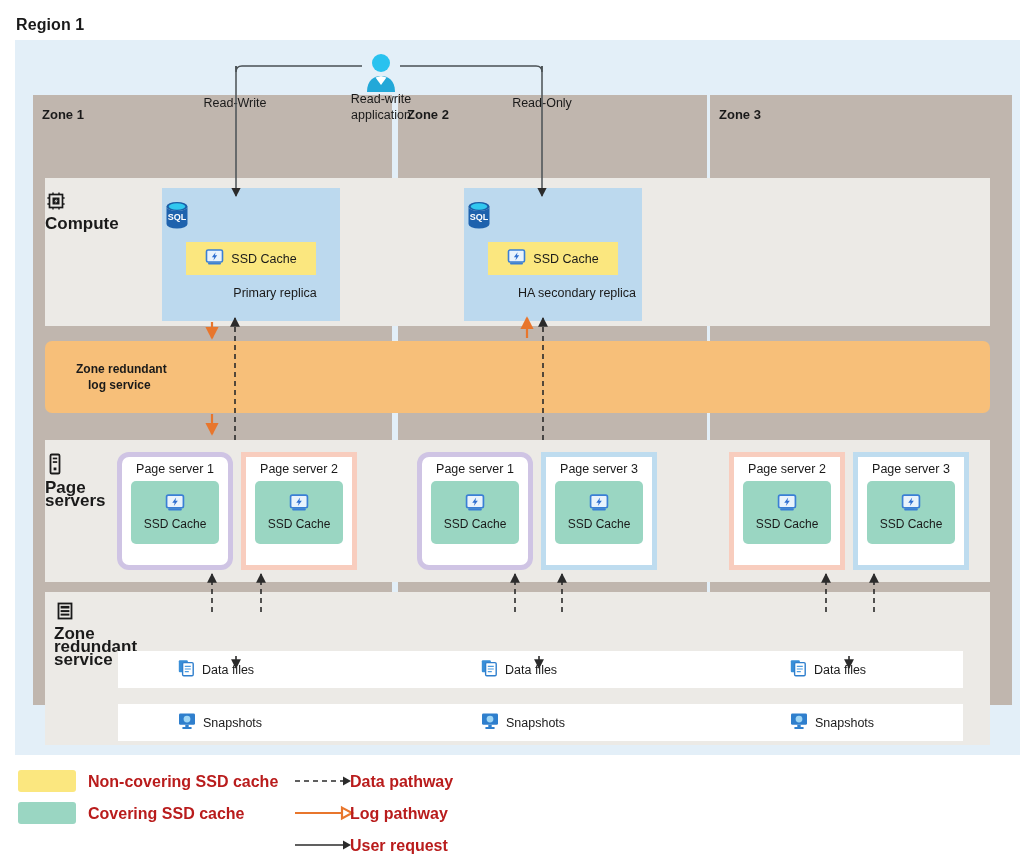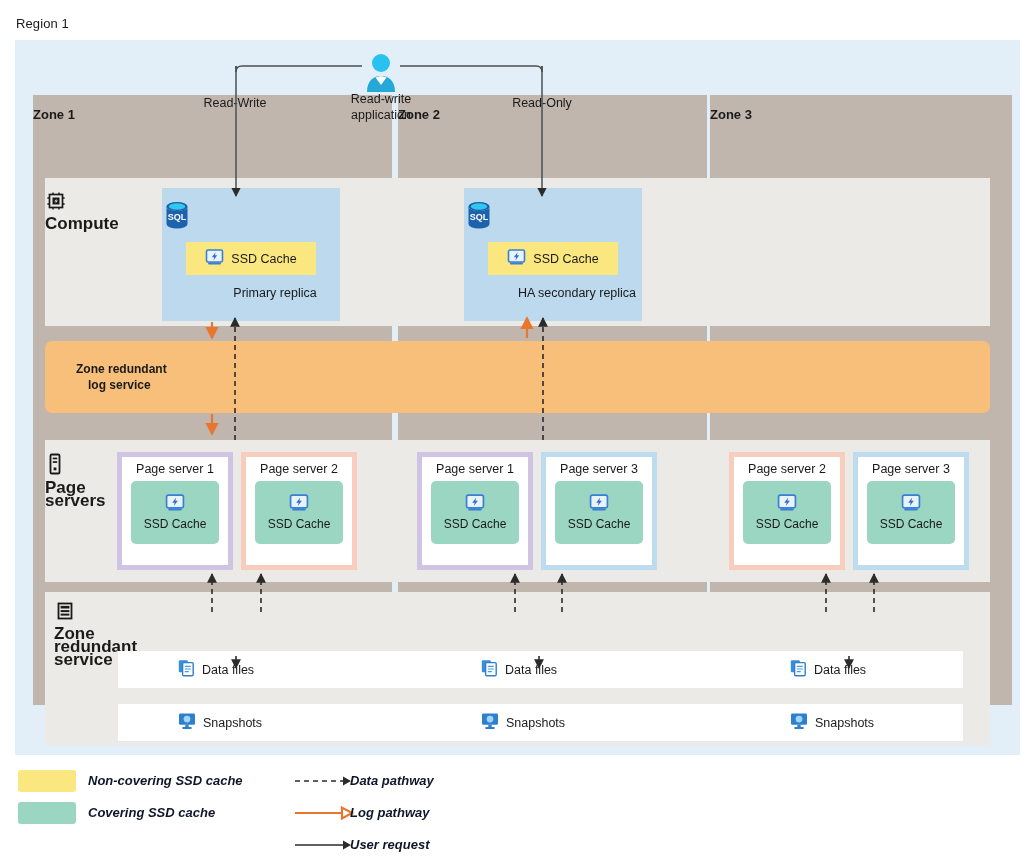--- a/index.html
+++ b/index.html
@@ -4,28 +4,28 @@
 <style>
   html,body{margin:0;padding:0;background:#ffffff;}
   body{
     width:1035px;height:867px;position:relative;overflow:hidden;
     font-family:"Liberation Sans","DejaVu Sans",sans-serif;
     color:#1a1a1a;
   }
   .abs{position:absolute;box-sizing:border-box;}
 
   
-  #region-title{left:16px;top:16px;font-size:13px;font-weight:normal;color:#1a1a1a;letter-spacing:.1px;}
+  #region-title{left:16px;top:16px;font-size:16px;font-weight:bold;color:#1a1a1a;letter-spacing:.1px;}
 
   
   #region-panel{left:15px;top:40px;width:1005px;height:715px;background:#e3eff8;}
 
   
   .zone-col{top:95px;height:610px;background:#c0b6ae;}
-  .zone-hdr{position:absolute;left:0;top:0;height:38px;display:flex;align-items:center;padding-left:0;
+  .zone-hdr{position:absolute;left:9px;top:0;height:38px;display:flex;align-items:center;padding-left:0;
             font-size:13px;font-weight:bold;color:#1a1a1a;}
 
   
   .band{background:#eceae6;}
   #band-compute{left:45px;top:178px;width:945px;height:148px;}
   #band-pages{left:45px;top:440px;width:945px;height:142px;}
   #band-storage{left:45px;top:592px;width:945px;height:153px;}
 
   
   .row-label{width:78px;text-align:left;font-size:17px;font-weight:bold;color:#1a1a1a;line-height:13px;}
@@ -40,21 +40,21 @@
   .replica{background:#bcd9ee;width:178px;height:133px;top:188px;}
   .replica .sql{display:block;margin:11px auto 0 auto;}
   .replica .cache{
      margin:5px auto 0 auto;width:130px;height:33px;background:#fbe77f;
      display:flex;align-items:center;justify-content:center;gap:7px;
      font-size:12.5px;color:#1a1a1a;}
   .replica .cap{text-align:center;font-size:12.5px;color:#1a1a1a;margin-top:11px;padding-left:48px;}
 
   
   .ps{top:452px;width:116px;height:118px;background:#ffffff;border:5px solid #cfc4e4;}
-  .ps.c-purple{border-color:#cfc4e4;}
+  .ps.c-purple{border-color:#cfc4e4;border-radius:12px;}
   .ps.c-salmon{border-color:#f8cdbe;}
   .ps.c-blue{border-color:#bedcef;}
   .ps .t{text-align:center;font-size:12.5px;margin-top:5px;color:#1a1a1a;}
   .ps .cache{
     margin:5px auto 0 auto;width:88px;height:63px;background:#9ad6c2;border-radius:5px;
     display:flex;flex-direction:column;align-items:center;justify-content:center;gap:2px;
     font-size:12px;color:#1a1a1a;}
 
   
   .store-row{left:118px;width:845px;height:37px;background:#ffffff;margin-top:34px;}
@@ -64,21 +64,21 @@
 
   
   #lines{position:absolute;left:0;top:0;width:1035px;height:867px;pointer-events:none;}
 
   
   .ulabel{font-size:12.5px;color:#1a1a1a;text-align:center;}
 
   
   #legend{left:0;top:760px;width:1035px;height:100px;}
   .lg-sw{position:absolute;width:58px;height:22px;border-radius:3px;}
-  .lg-tx{position:absolute;font-size:13px;font-weight:bold;color:#0f172a;white-space:nowrap;font-style:italic;}
+  .lg-tx{position:absolute;font-size:16px;font-weight:bold;color:#b91c1c;white-space:nowrap;}
 </style>
 </head>
 <body>
 
 <div class="abs" id="region-title">Region 1</div>
 
 <div class="abs" id="region-panel"></div>
 
 <div class="abs zone-col" style="left:33px;width:359px;">
   <div class="zone-hdr">Zone 1</div>

